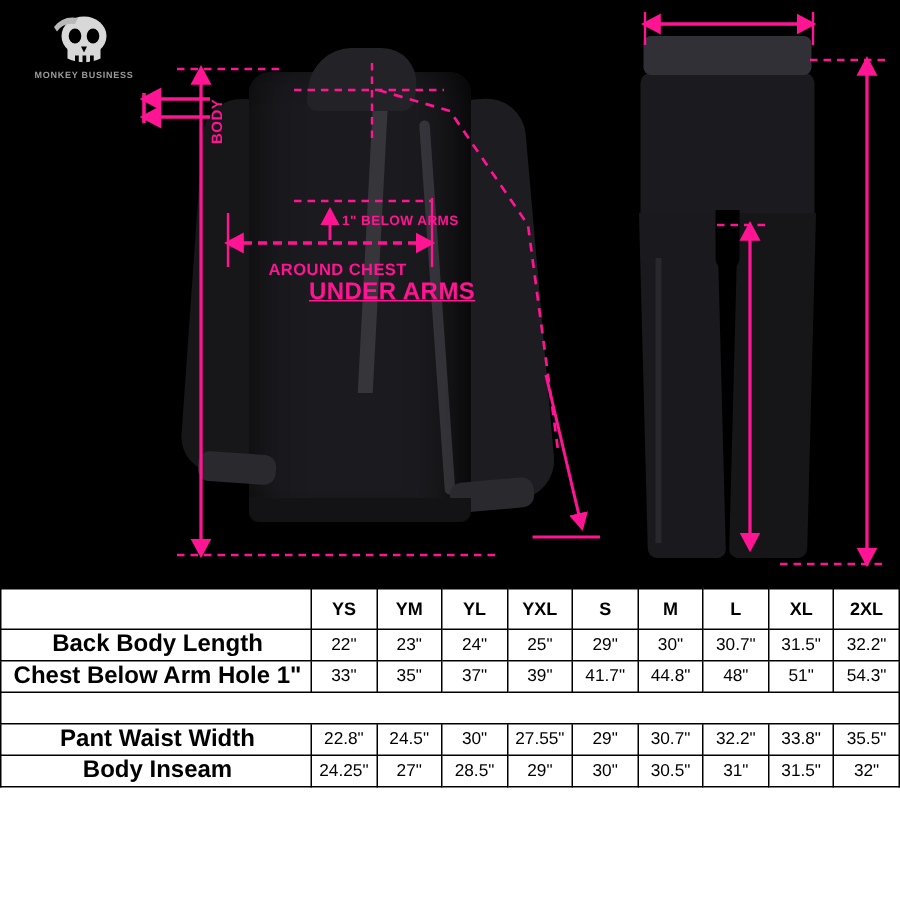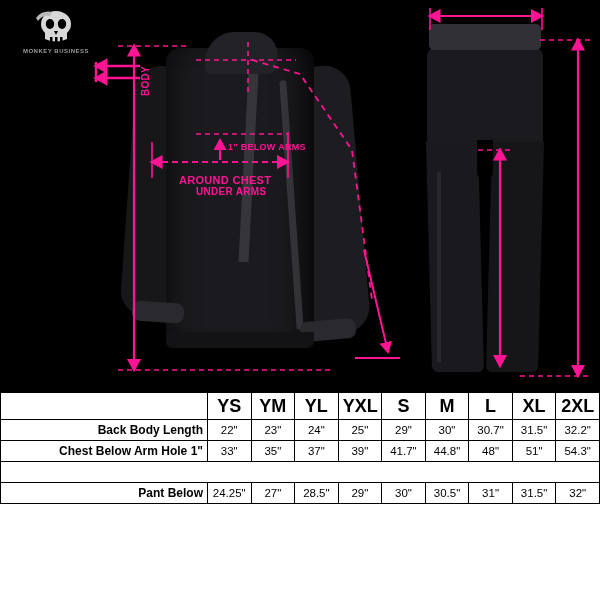--- a/index.html
+++ b/index.html
@@ -254,28 +254,28 @@
     font-size: 11.5px;
     height: 20px;
     padding: 0 4px;
     text-align: center;
     vertical-align: middle;
     white-space: nowrap;
     overflow: hidden;
   }
   table.size-table th.rowhead,
   table.size-table td.rowhead {
-    text-align: right;
+    text-align: center;
+    font-weight: bold;
+    font-size: 16px;
+    padding-left: 6px;
+  }
+  table.size-table thead th {
     font-weight: bold;
     font-size: 12px;
-    padding-left: 6px;
-  }
-  table.size-table thead th {
-    font-weight: bold;
-    font-size: 18px;
     height: 26px;
   }
   table.size-table thead th.rowhead { border-left: 1px solid #000; }
   td.spacer {
     height: 9px;
     border-left: 1px solid #000;
     border-right: 1px solid #000;
     border-top: 1px solid #000;
     border-bottom: 1px solid #000;
   }
@@ -368,21 +368,21 @@
         <line x1="478" y1="150" x2="512" y2="150" stroke-dasharray="5 4" stroke-width="1.6"></line>
       </g>
     </svg>
 
     <div class="mg-label" style="left:140px; top:96px; font-size:10px; transform:rotate(-90deg); transform-origin:left top;">BODY</div>
 
     <div class="mg-label" style="left:228px; top:142px; font-size:9px;">1" BELOW ARMS</div>
 
     <div class="mg-label" style="left:179px; top:174px; font-size:11px;">AROUND CHEST</div>
 
-    <div class="mg-label" style="left:196px; top:186px; font-size:10px;">UNDER ARMS</div>
+    <div class="mg-label" style="left:206px; top:186px; font-size:16px;text-decoration:underline;">UNDER ARMS</div>
   </div>
 
   <div id="table-wrap">
     <table class="size-table">
       <thead>
         <tr>
           <th class="rowhead" style="width:196px;"></th>
           <th>YS</th>
           <th>YM</th>
           <th>YL</th>
@@ -416,21 +416,33 @@
           <td>41.7"</td>
           <td>44.8"</td>
           <td>48"</td>
           <td>51"</td>
           <td>54.3"</td>
         </tr>
         <tr>
           <td class="spacer" colspan="10"></td>
         </tr>
         <tr>
-          <td class="rowhead">Pant Below</td>
+          <td class="rowhead">Pant Waist Width</td>
+          <td>22.8"</td>
+          <td>24.5"</td>
+          <td>30"</td>
+          <td>27.55"</td>
+          <td>29"</td>
+          <td>30.7"</td>
+          <td>32.2"</td>
+          <td>33.8"</td>
+          <td>35.5"</td>
+        </tr>
+        <tr>
+          <td class="rowhead">Body Inseam</td>
           <td>24.25"</td>
           <td>27"</td>
           <td>28.5"</td>
           <td>29"</td>
           <td>30"</td>
           <td>30.5"</td>
           <td>31"</td>
           <td>31.5"</td>
           <td>32"</td>
         </tr>

